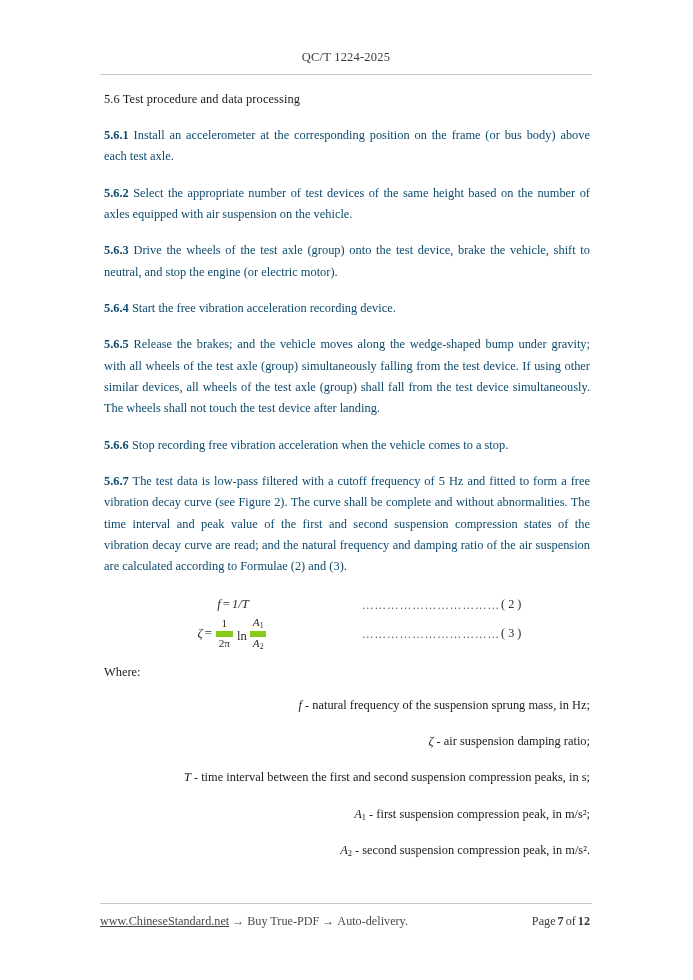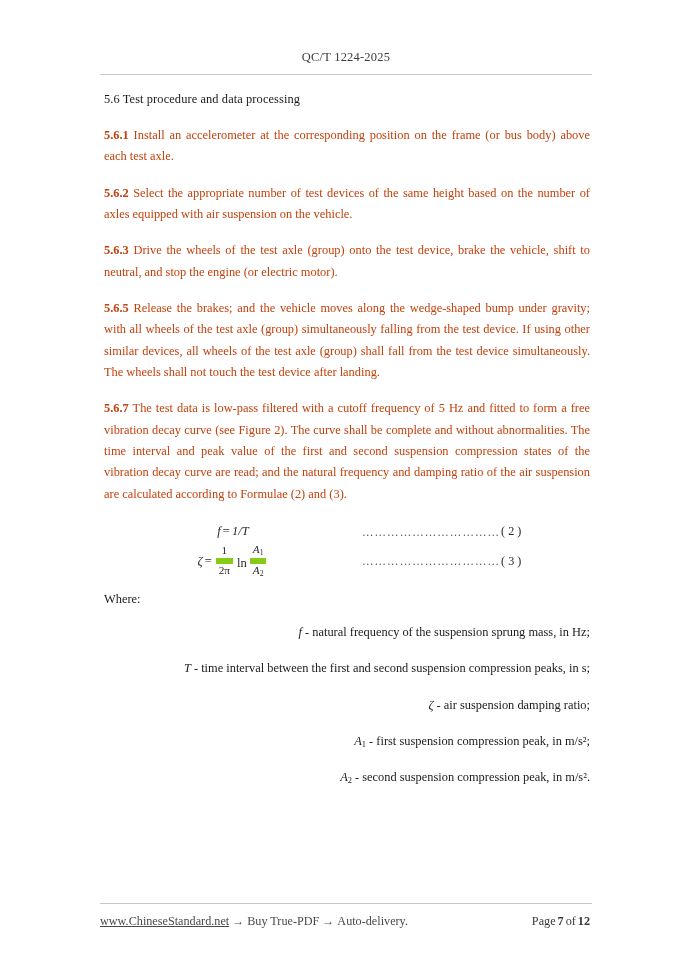--- a/index.html
+++ b/index.html
@@ -56,21 +56,21 @@
     font-weight: normal;
     margin: 0 0 18px 0;
     letter-spacing: 0.1px;
   }
   p.para {
     font-size: 12.4px;
     line-height: 1.72;
     margin: 0 0 15px 0;
     text-align: justify;
     text-justify: inter-word;
-    color: #c2410c;
+    color: #0c4a6e;
   }
   .num {
     font-weight: bold;
   }
 
   
   .formula-block {
     margin: 17px 0 14px 0;
     position: relative;
   }
@@ -215,25 +215,31 @@
     </p>
 
     <p class="para">
       <span class="num">5.6.2</span><span> Select the appropriate number of test devices of the same height based on the number of axles equipped with air suspension on the vehicle.</span>
     </p>
 
     <p class="para">
       <span class="num">5.6.3</span><span> Drive the wheels of the test axle (group) onto the test device, brake the vehicle, shift to neutral, and stop the engine (or electric motor).</span>
     </p>
 
+    <p class="para">
+      <span class="num">5.6.4</span><span> Start the free vibration acceleration recording device.</span>
+    </p>
 
     <p class="para">
       <span class="num">5.6.5</span><span> Release the brakes; and the vehicle moves along the wedge-shaped bump under gravity; with all wheels of the test axle (group) simultaneously falling from the test device. If using other similar devices, all wheels of the test axle (group) shall fall from the test device simultaneously. The wheels shall not touch the test device after landing.</span>
     </p>
 
+    <p class="para">
+      <span class="num">5.6.6</span><span> Stop recording free vibration acceleration when the vehicle comes to a stop.</span>
+    </p>
 
     <p class="para">
       <span class="num">5.6.7</span><span> The test data is low-pass filtered with a cutoff frequency of 5 Hz and fitted to form a free vibration decay curve (see Figure 2). The curve shall be complete and without abnormalities. The time interval and peak value of the first and second suspension compression states of the vibration decay curve are read; and the natural frequency and damping ratio of the air suspension are calculated according to Formulae (2) and (3).</span>
     </p>
 
     <div class="formula-block">
 
       <div class="formula-row">
         <div class="formula-expr">
           <span class="mi">f</span>
@@ -268,25 +274,25 @@
 
     </div>
 
     <p class="where-label">Where:</p>
 
     <p class="defn">
       <span class="mi">f</span><span> - natural frequency of the suspension sprung mass, in Hz;</span>
     </p>
 
     <p class="defn">
+      <span class="mi">ζ</span><span> - air suspension damping ratio;</span>
+    </p>
+
+    <p class="defn">
       <span class="mi">T</span><span> - time interval between the first and second suspension compression peaks, in s;</span>
-    </p>
-
-    <p class="defn">
-      <span class="mi">ζ</span><span> - air suspension damping ratio;</span>
     </p>
 
     <p class="defn">
       <span class="mi">A</span><sub class="sm">1</sub><span> - first suspension compression peak, in m/s²;</span>
     </p>
 
     <p class="defn">
       <span class="mi">A</span><sub class="sm">2</sub><span> - second suspension compression peak, in m/s².</span>
     </p>
 

